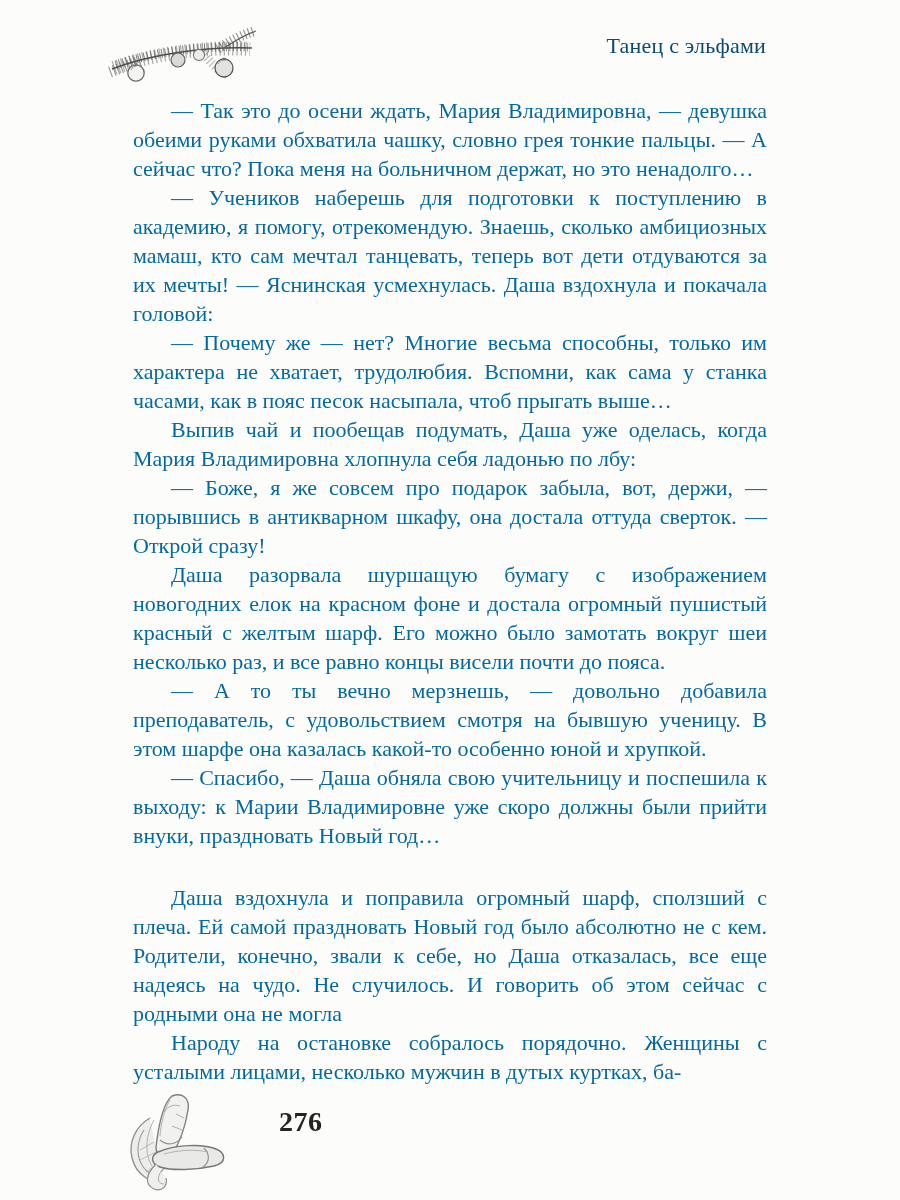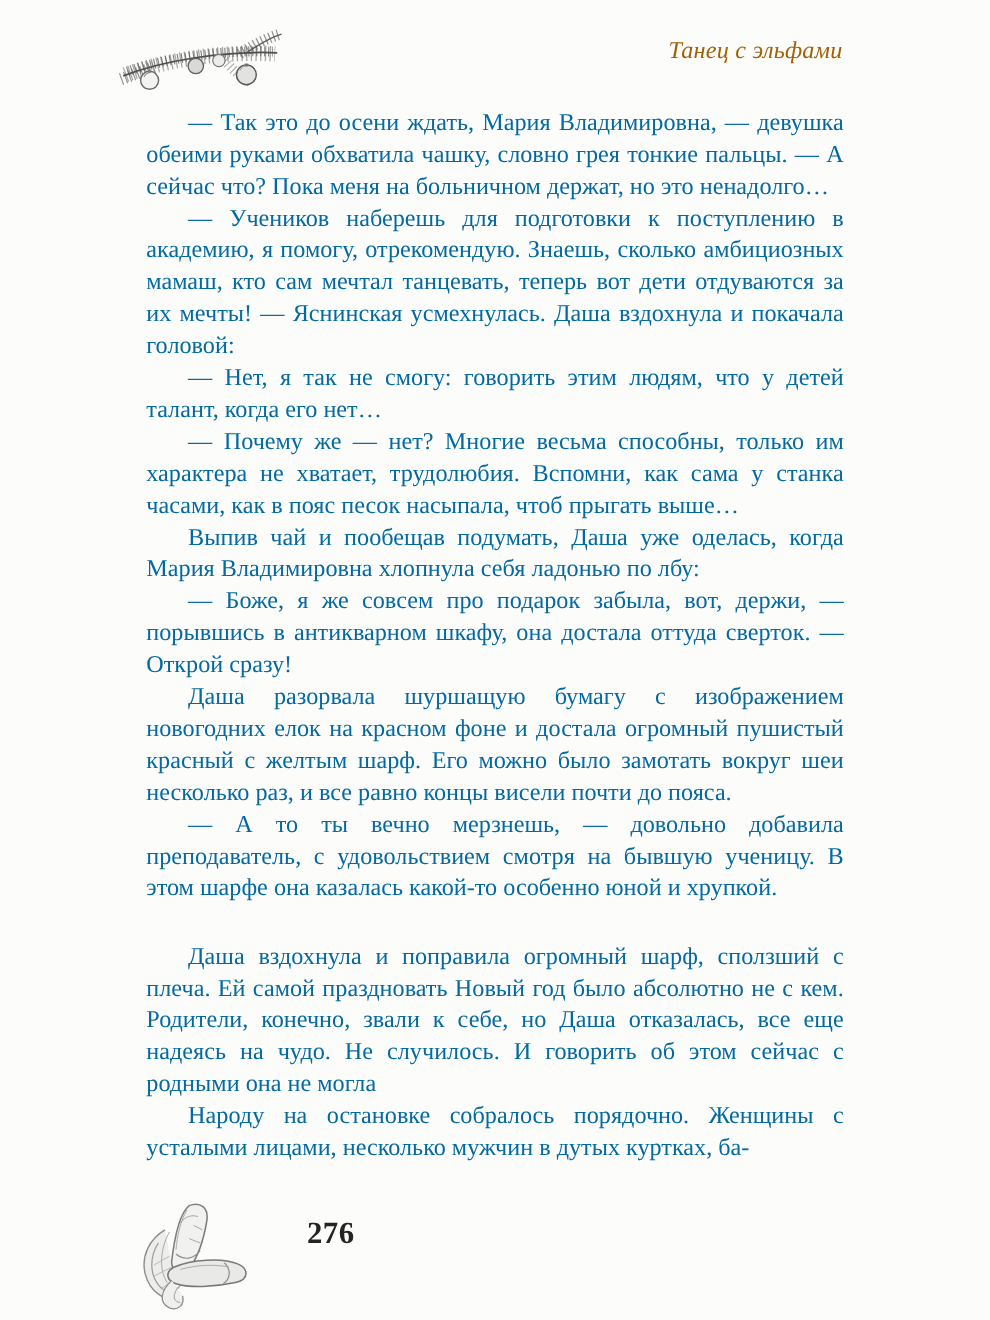--- a/index.html
+++ b/index.html
@@ -14,23 +14,22 @@
     width: 900px; height: 1200px;
   }
   .branch-illustration {
     position: absolute;
     left: 106px; top: 22px;
     width: 152px; height: 64px;
   }
   .running-title {
     position: absolute;
     top: 33px; right: 134px;
-    font-style: italic;
     font-size: 22px;
-    color: #a16207;
+    color: #0c4a6e;
     letter-spacing: 0.2px;
   }
   .text-block {
     position: absolute;
     top: 96px; left: 133px;
     width: 634px;
     font-size: 22px;
     line-height: 29px;
     color: #0369a1;
   }
@@ -80,26 +79,26 @@
     <circle cx="118" cy="46" r="9" fill="#e2e2e1" stroke="#585858" stroke-width="1.3"></circle>
     <path d="M112,42 a8,8 0 0 1 6,-4.5" fill="none" stroke="#a5a5a5" stroke-width="1"></path>
     <rect x="116.5" y="35.8" width="3.2" height="2.6" fill="#6f6f6f"></rect>
   </svg>
 
   <div class="running-title">Танец с эльфами</div>
 
   <div class="text-block">
     <p>— Так это до осени ждать, Мария Владимировна, — девушка обеими руками обхватила чашку, словно грея тонкие пальцы. — А сейчас что? Пока меня на больничном держат, но это ненадолго…</p>
     <p>— Учеников наберешь для подготовки к поступлению в академию, я помогу, отрекомендую. Знаешь, сколько амбициозных мамаш, кто сам мечтал танцевать, теперь вот дети отдуваются за их мечты! — Яснинская усмехнулась. Даша вздохнула и покачала головой:</p>
-    <p>— Нет, я так не смогу: говорить этим людям, что у детей талант, когда его нет…</p>
     <p>— Почему же — нет? Многие весьма способны, только им характера не хватает, трудолюбия. Вспомни, как сама у станка часами, как в пояс песок насыпала, чтоб прыгать выше…</p>
     <p>Выпив чай и пообещав подумать, Даша уже оделась, когда Мария Владимировна хлопнула себя ладонью по лбу:</p>
     <p>— Боже, я же совсем про подарок забыла, вот, держи, — порывшись в антикварном шкафу, она достала оттуда сверток. — Открой сразу!</p>
     <p>Даша разорвала шуршащую бумагу с изображением новогодних елок на красном фоне и достала огромный пушистый красный с желтым шарф. Его можно было замотать вокруг шеи несколько раз, и все равно концы висели почти до пояса.</p>
     <p>— А то ты вечно мерзнешь, — довольно добавила преподаватель, с удовольствием смотря на бывшую ученицу. В этом шарфе она казалась какой-то особенно юной и хрупкой.</p>
+    <p>— Спасибо, — Даша обняла свою учительницу и поспешила к выходу: к Марии Владимировне уже скоро должны были прийти внуки, праздновать Новый год…</p>
     <p class="section-break">Даша вздохнула и поправила огромный шарф, сползший с плеча. Ей самой праздновать Новый год было абсолютно не с кем. Родители, конечно, звали к себе, но Даша отказалась, все еще надеясь на чудо. Не случилось. И говорить об этом сейчас с родными она не могла</p>
     <p>Народу на остановке собралось порядочно. Женщины с усталыми лицами, несколько мужчин в дутых куртках, ба-</p>
   </div>
 
   <svg class="shoes-illustration" viewBox="0 0 138 102" xmlns="http://www.w3.org/2000/svg" aria-hidden="true">
 
     <path d="M40,28 C26,36 18,52 22,68 C26,84 40,94 52,90" fill="#ededec" stroke="#8d8d8d" stroke-width="1.3"></path>
     <path d="M34,40 C26,52 26,68 34,78 C40,86 50,86 54,78" fill="none" stroke="#9a9a9a" stroke-width="1.1"></path>
     <path d="M44,30 C36,44 34,64 42,76" fill="none" stroke="#a7a7a7" stroke-width="0.9"></path>
     <path d="M30,60 L44,52 M30,70 L46,62 M36,82 L50,72" stroke="#b0b0b0" stroke-width="0.8"></path>

